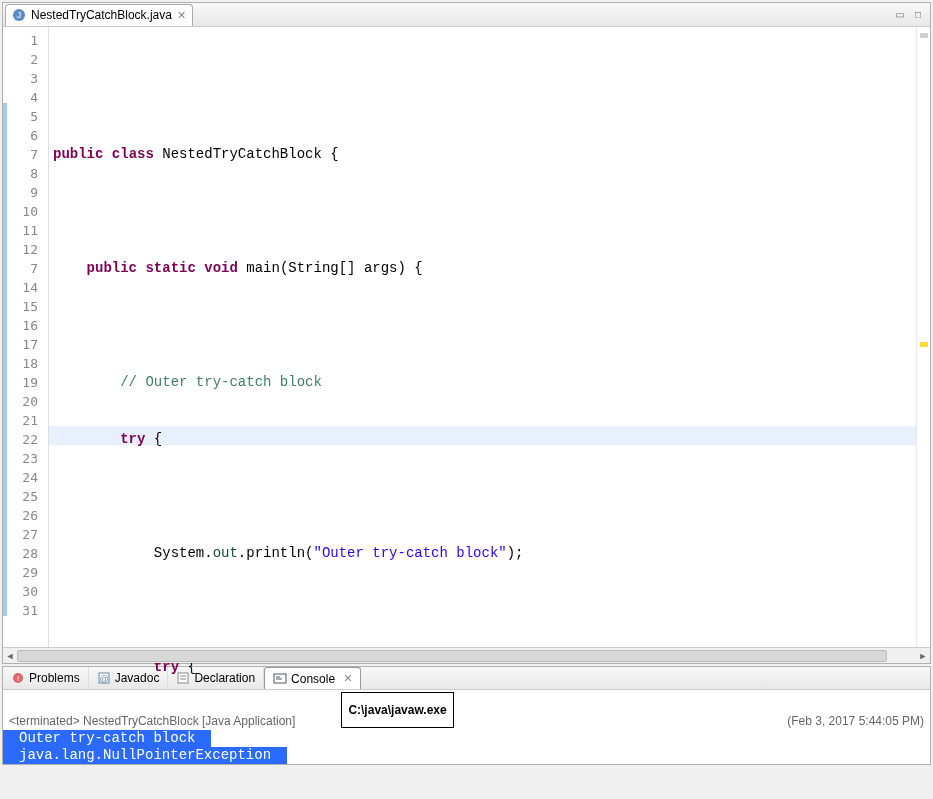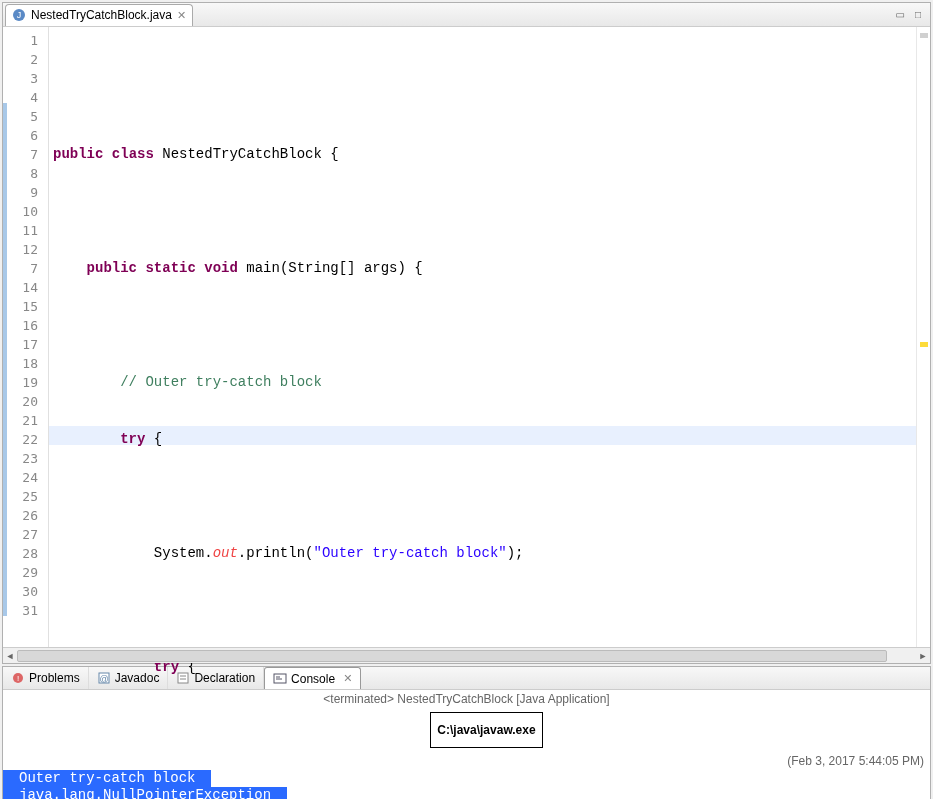--- a/index.html
+++ b/index.html
@@ -100,21 +100,21 @@
   }
   .highlight-line {
     background: #e8f0fe;
     position: absolute;
     left: 0; right: 0;
     height: 19px;
   }
   .kw { color: #7f0055; font-weight: bold; }
   .comment { color: #3f7f5f; }
   .string { color: #2a00ff; }
-  .static-field { color: #ef4444; font-style: italic; }
+  .static-field { color: #14532d; }
   .right-ruler {
     width: 14px;
     background: #fff;
     border-left: 1px solid #e8e8e8;
     position: relative;
   }
   .right-ruler .mark {
     position: absolute;
     width: 8px; height: 5px;
     left: 3px;
@@ -165,25 +165,24 @@
     background: #fff;
     border: 1px solid #999;
     border-bottom: none;
     border-radius: 3px 3px 0 0;
   }
   .bottom-tab .icon {
     width: 14px; height: 14px;
   }
   .console-header {
     display: flex;
-    align-items: center;
+    align-items: flex-end;
     padding: 2px 6px;
     color: #666;
     gap: 6px;
-    flex-direction: column;
   }
   .console-header .exe {
     border: 1px solid #000;
     padding: 10px 6px;
     font-weight: bold;
     color: #000;
     margin-left: 40px;
   }
   .console-header .date {
     margin-left: auto;

